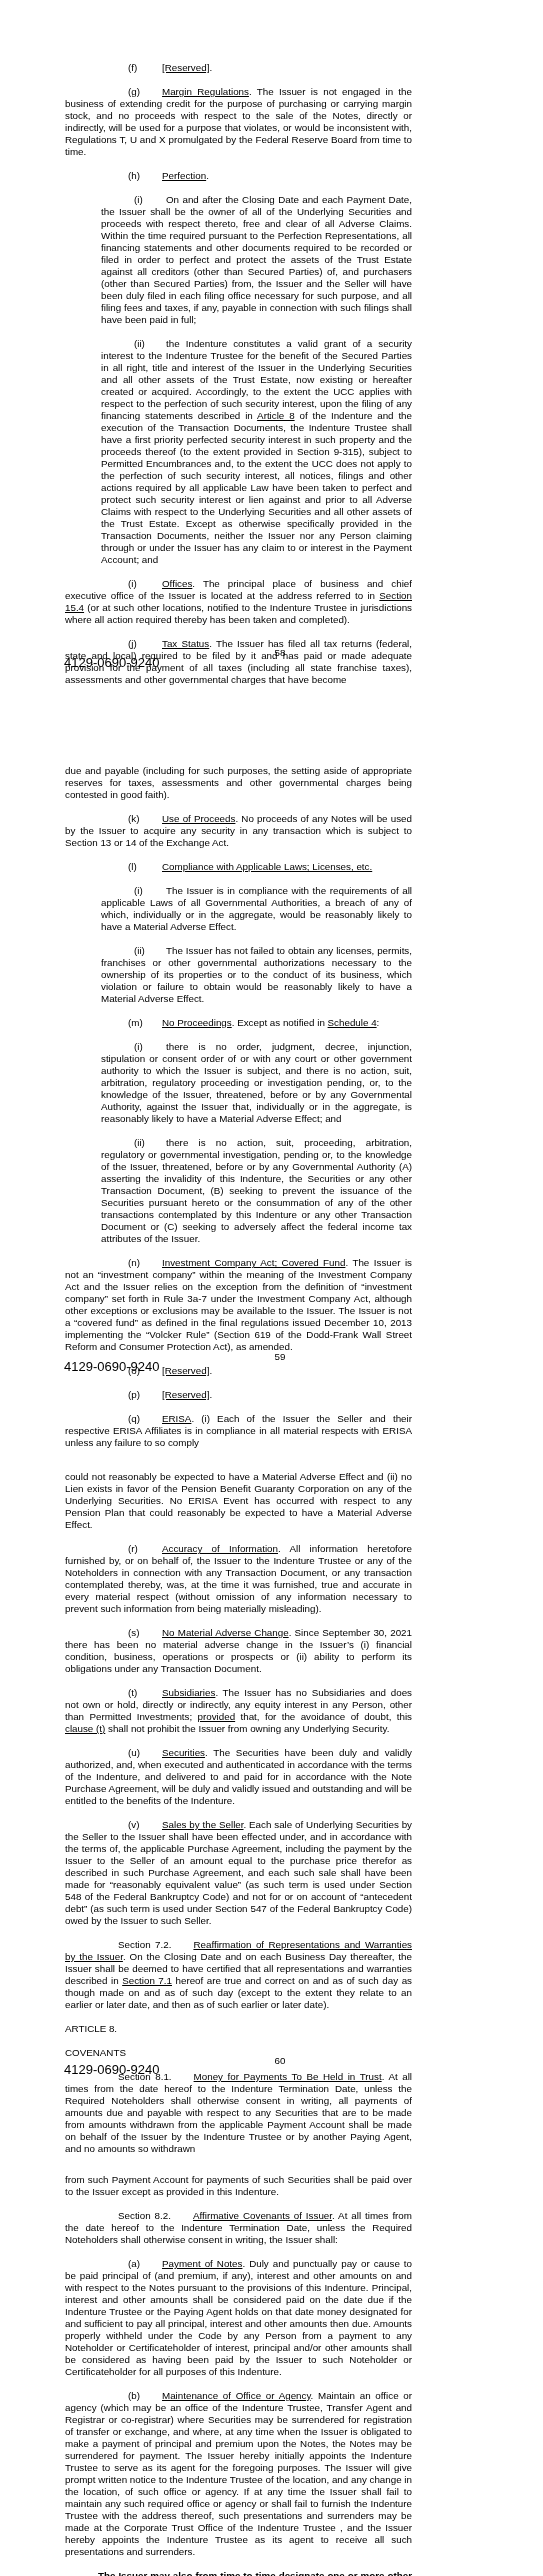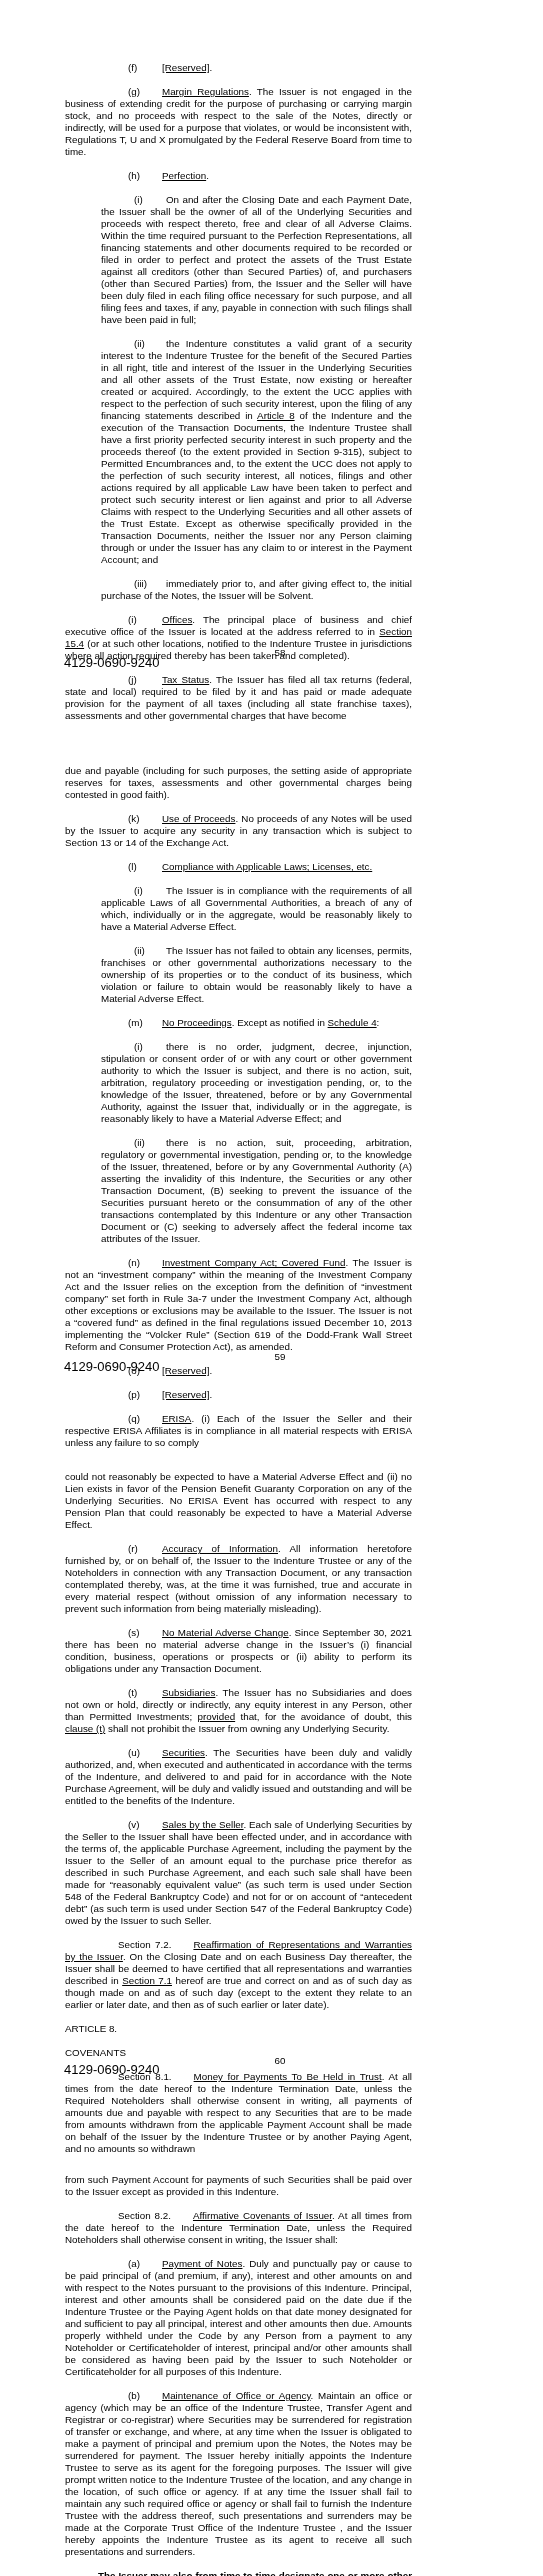--- a/index.html
+++ b/index.html
@@ -36,21 +36,20 @@
 </style>
 </head>
 <body>
 
 <div class="page" style="top:62px">
   <p class="blk item"><span class="lbl">(f)</span><span class="u">[Reserved]</span><span>.</span></p>
   <p class="blk item"><span class="lbl">(g)</span><span class="u">Margin Regulations</span><span>. The Issuer is not engaged in the business of extending credit for the purpose of purchasing or carrying margin stock, and no proceeds with respect to the sale of the Notes, directly or indirectly, will be used for a purpose that violates, or would be inconsistent with, Regulations T, U and X promulgated by the Federal Reserve Board from time to time.</span></p>
   <p class="blk item"><span class="lbl">(h)</span><span class="u">Perfection</span><span>.</span></p>
   <p class="blk sub"><span class="lbl">(i)</span><span>On and after the Closing Date and each Payment Date, the Issuer shall be the owner of all of the Underlying Securities and proceeds with respect thereto, free and clear of all Adverse Claims. Within the time required pursuant to the Perfection Representations, all financing statements and other documents required to be recorded or filed in order to perfect and protect the assets of the Trust Estate against all creditors (other than Secured Parties) of, and purchasers (other than Secured Parties) from, the Issuer and the Seller will have been duly filed in each filing office necessary for such purpose, and all filing fees and taxes, if any, payable in connection with such filings shall have been paid in full;</span></p>
   <p class="blk sub"><span class="lbl">(ii)</span><span>the Indenture constitutes a valid grant of a security interest to the Indenture Trustee for the benefit of the Secured Parties in all right, title and interest of the Issuer in the Underlying Securities and all other assets of the Trust Estate, now existing or hereafter created or acquired. Accordingly, to the extent the UCC applies with respect to the perfection of such security interest, upon the filing of any financing statements described in </span><span class="u">Article 8</span><span> of the Indenture and the execution of the Transaction Documents, the Indenture Trustee shall have a first priority perfected security interest in such property and the proceeds thereof (to the extent provided in Section 9-315), subject to Permitted Encumbrances and, to the extent the UCC does not apply to the perfection of such security interest, all notices, filings and other actions required by all applicable Law have been taken to perfect and protect such security interest or lien against and prior to all Adverse Claims with respect to the Underlying Securities and all other assets of the Trust Estate. Except as otherwise specifically provided in the Transaction Documents, neither the Issuer nor any Person claiming through or under the Issuer has any claim to or interest in the Payment Account; and</span></p>
-  <p class="blk sub"><span class="lbl">(iii)</span><span>immediately prior to, and after giving effect to, the initial purchase of the Notes, the Issuer will be Solvent.</span></p>
   <p class="blk item"><span class="lbl">(i)</span><span class="u">Offices</span><span>. The principal place of business and chief executive office of the Issuer is located at the address referred to in </span><span class="u">Section 15.4</span><span> (or at such other locations, notified to the Indenture Trustee in jurisdictions where all action required thereby has been taken and completed).</span></p>
   <p class="blk item"><span class="lbl">(j)</span><span class="u">Tax Status</span><span>. The Issuer has filed all tax returns (federal, state and local) required to be filed by it and has paid or made adequate provision for the payment of all taxes (including all state franchise taxes), assessments and other governmental charges that have become</span></p>
 </div>
 <div class="pagenum" style="top:647px">58</div>
 <div class="docid" style="top:659px">4129-0690-9240</div>
 
 <div class="page" style="top:765px">
   <p class="blk cont"><span>due and payable (including for such purposes, the setting aside of appropriate reserves for taxes, assessments and other governmental charges being contested in good faith).</span></p>
   <p class="blk item"><span class="lbl">(k)</span><span class="u">Use of Proceeds</span><span>. No proceeds of any Notes will be used by the Issuer to acquire any security in any transaction which is subject to Section 13 or 14 of the Exchange Act.</span></p>
   <p class="blk item"><span class="lbl">(l)</span><span class="u">Compliance with Applicable Laws; Licenses, etc.</span></p>

